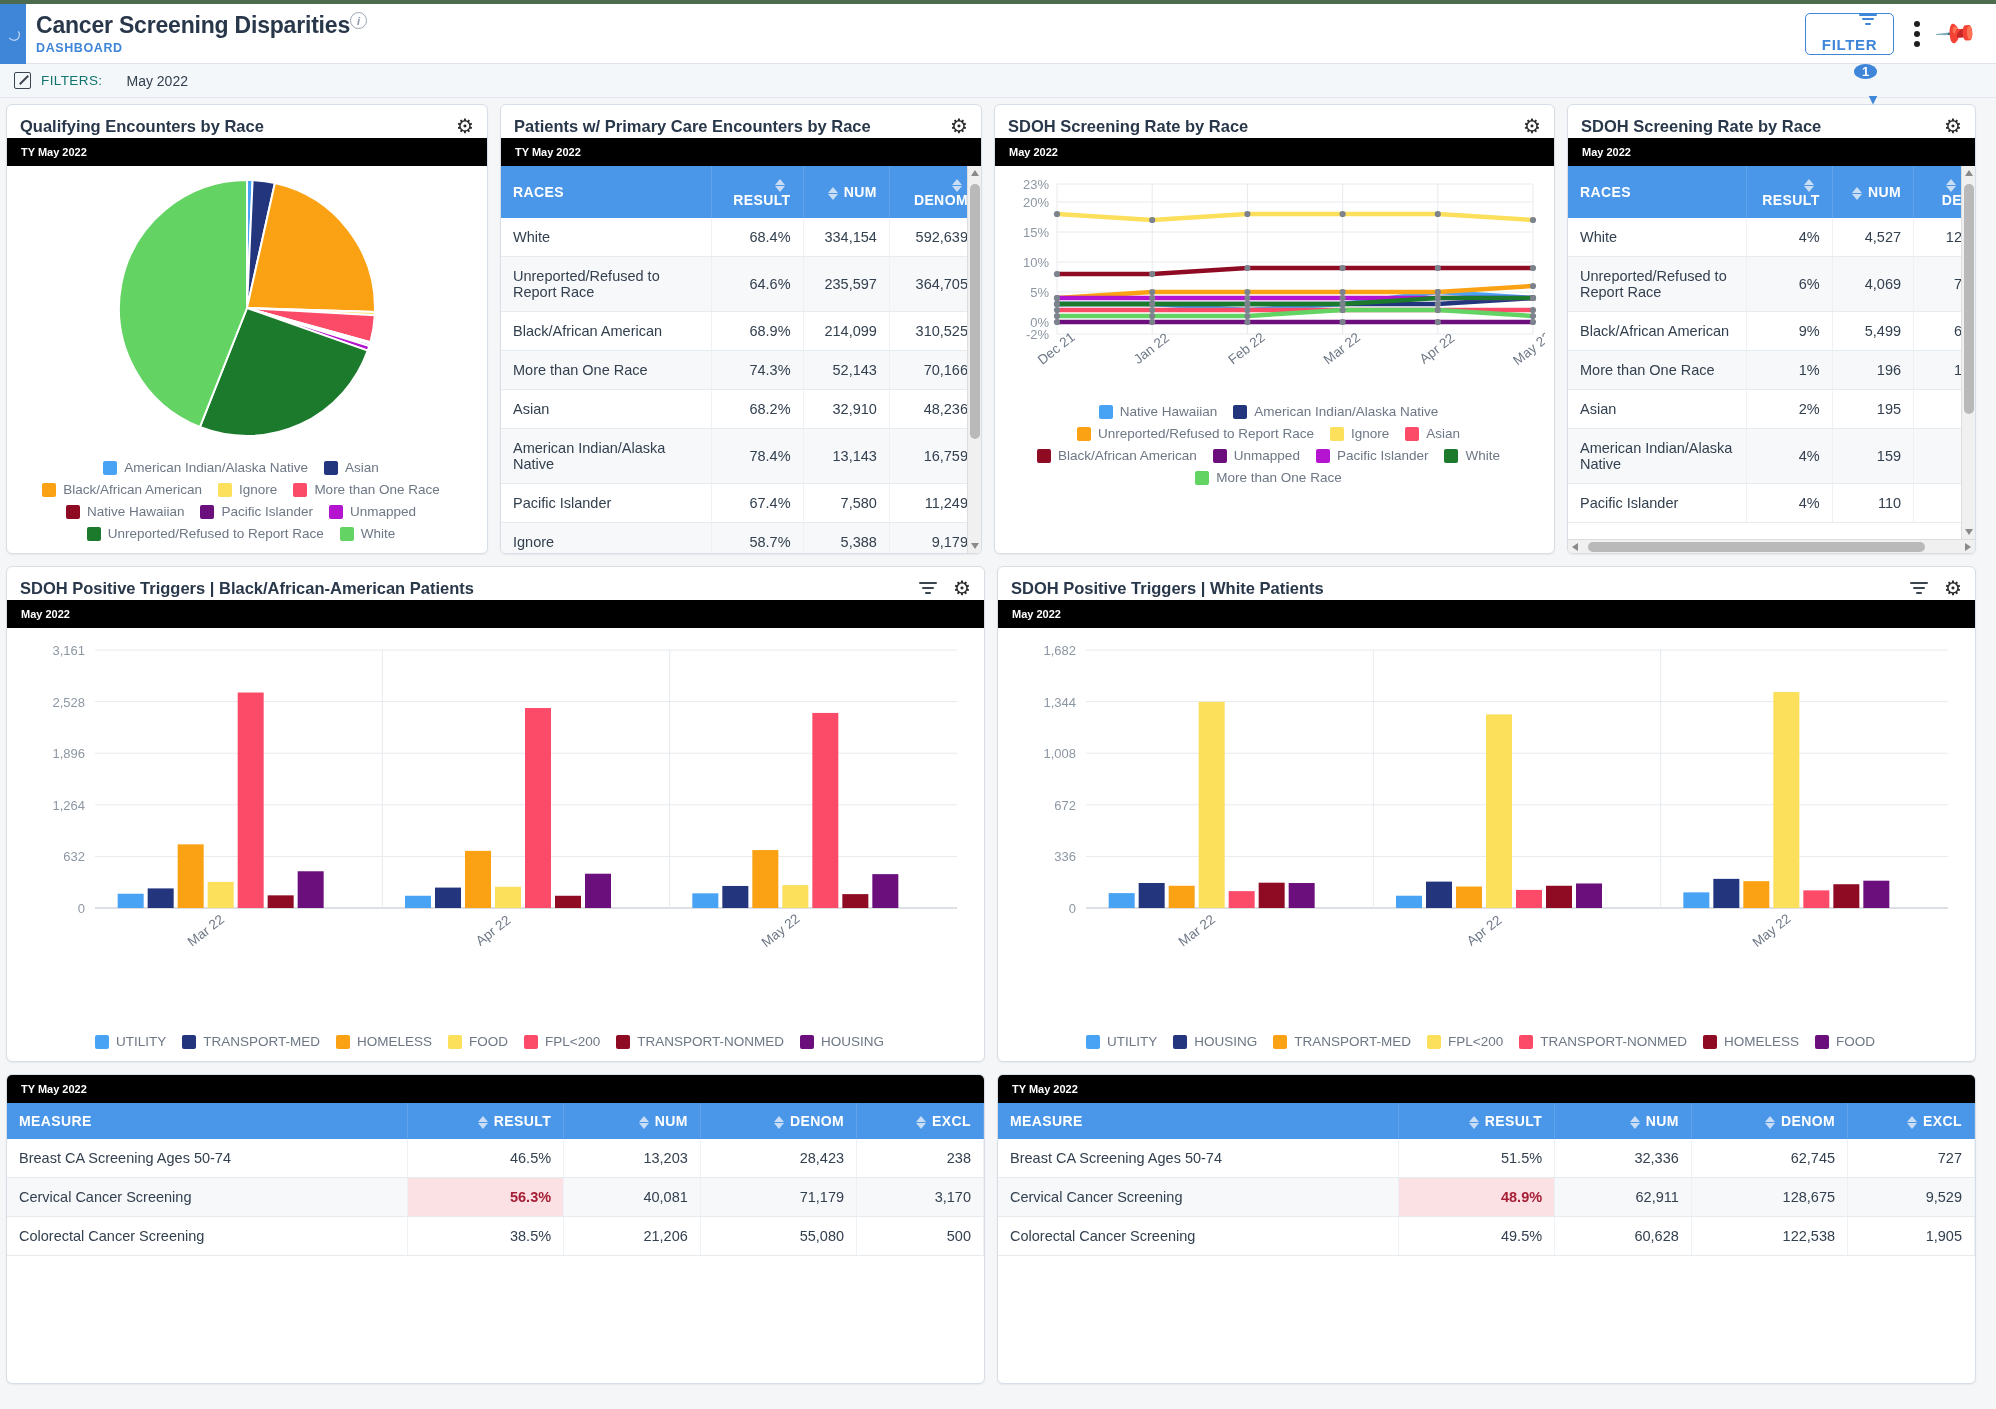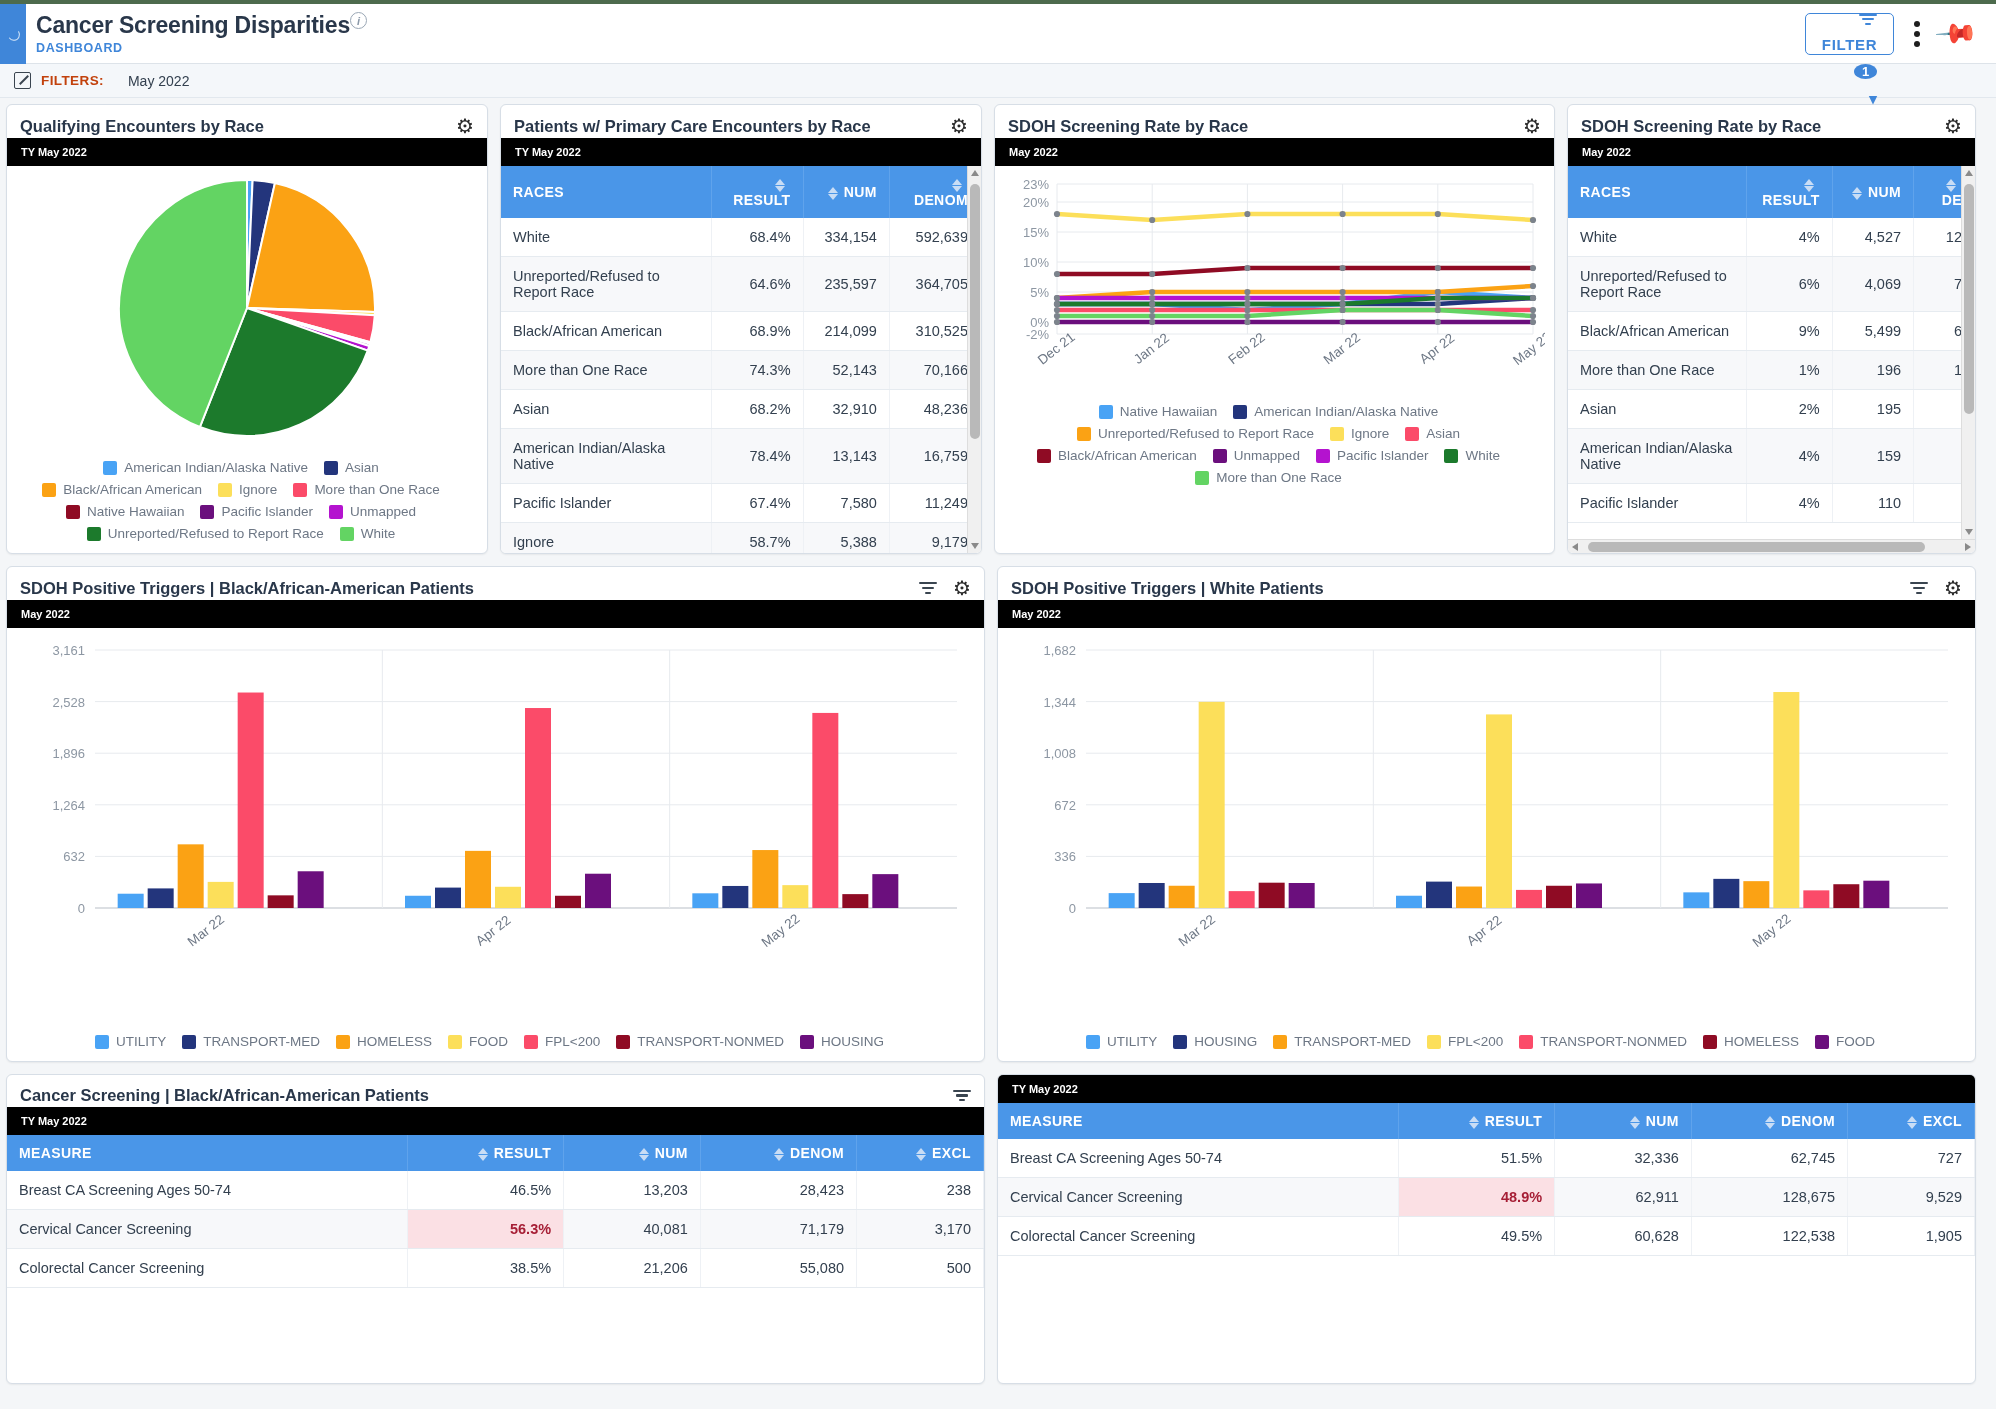--- a/index.html
+++ b/index.html
@@ -37,21 +37,21 @@
     display:flex;align-items:center;justify-content:center;font-size:13px;font-weight:700; }
   .kebab { display:flex;flex-direction:column;gap:4px;align-items:center; }
   .kebab span { width:6px;height:6px;border-radius:50%;background:#1e1e1e;display:block; }
   .pin-icon { font-size:27px; color:#3a4550; transform: rotate(42deg); }
 
   
   .filters-bar {
     height: 34px; background:#f4f7fa; display:flex; align-items:center; gap:10px;
     padding-left: 14px; border-bottom:1px solid #e2e8ee;
   }
-  .filters-label { font-size:13.5px; font-weight:700; color:#c2410c; letter-spacing:0.4px; }
+  .filters-label { font-size:13.5px; font-weight:400; color:#0f766e; letter-spacing:0.4px; }
   .filters-value { font-size:14px; color:#33404f; margin-left:14px; }
   .edit-icon { width:17px;height:17px;border:1.6px solid #3a4550;border-radius:2px;position:relative; }
   .edit-icon:after{content:"";position:absolute;width:12px;height:2px;background:#3a4550;transform:rotate(-45deg);top:6px;left:3px;}
 
   
   .grid { padding: 6px 6px 0 6px; }
   .row { display:flex; gap: 12px; margin-bottom: 12px; }
   .card {
     background:#fff; border:1px solid #d7dee6; border-radius:6px;
     box-shadow: 0 1px 2px rgba(0,0,0,.06); display:flex; flex-direction:column; overflow:hidden;
@@ -727,30 +727,20 @@
             <span class="swatch" style="background: rgb(107, 15, 125);"></span>
             <span class="legend-label">FOOD</span>
           </div>
         </div>
     </div>
   </div>
 
   <div class="row">
 
     <div class="card" style="width:979px;height:310px;">
-      <div class="card-head">
-        <span class="card-title">Cancer Screening | Black/African-American Patients</span>
-        <span class="card-head-icons">
-            <span class="funnel">
-              <i></i>
-              <i></i>
-              <i></i>
-            </span>
-          </span>
-      </div>
       <div class="band">TY May 2022</div>
       <table id="tbl-scr-black">
         <colgroup>
             <col style="width:41%">
             <col style="width:16%">
             <col style="width:14%">
             <col style="width:16%">
             <col style="width:13%">
           </colgroup>
         <thead>

